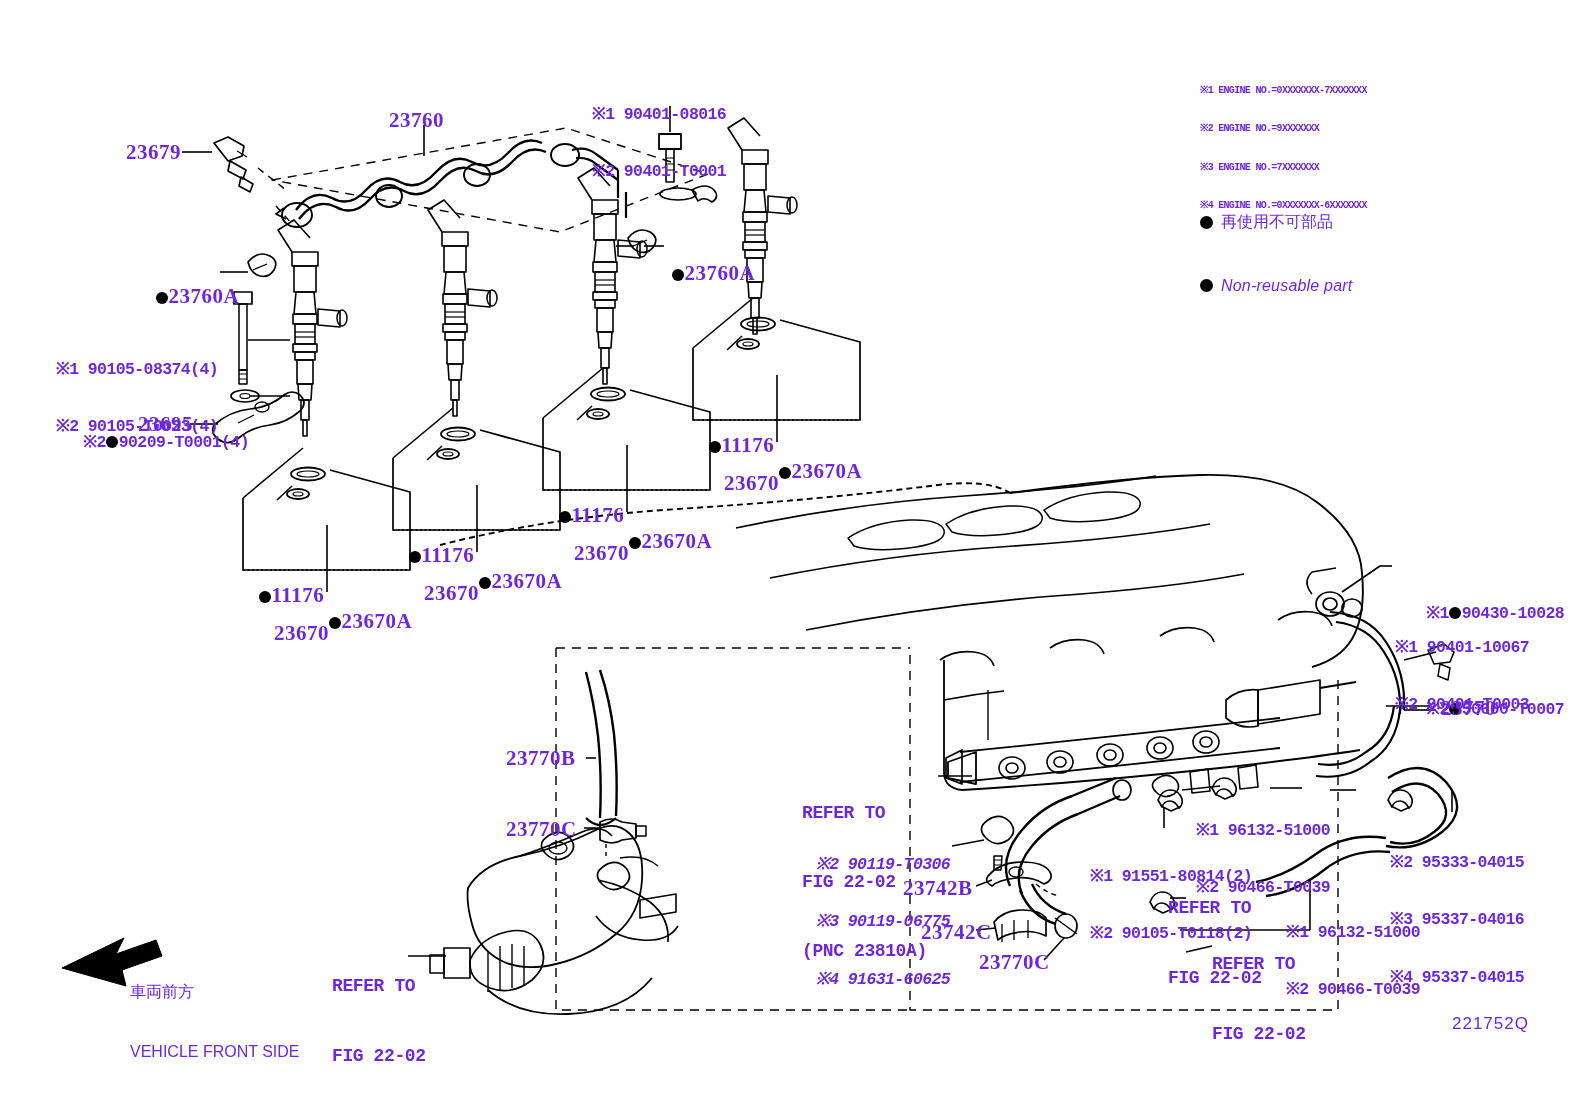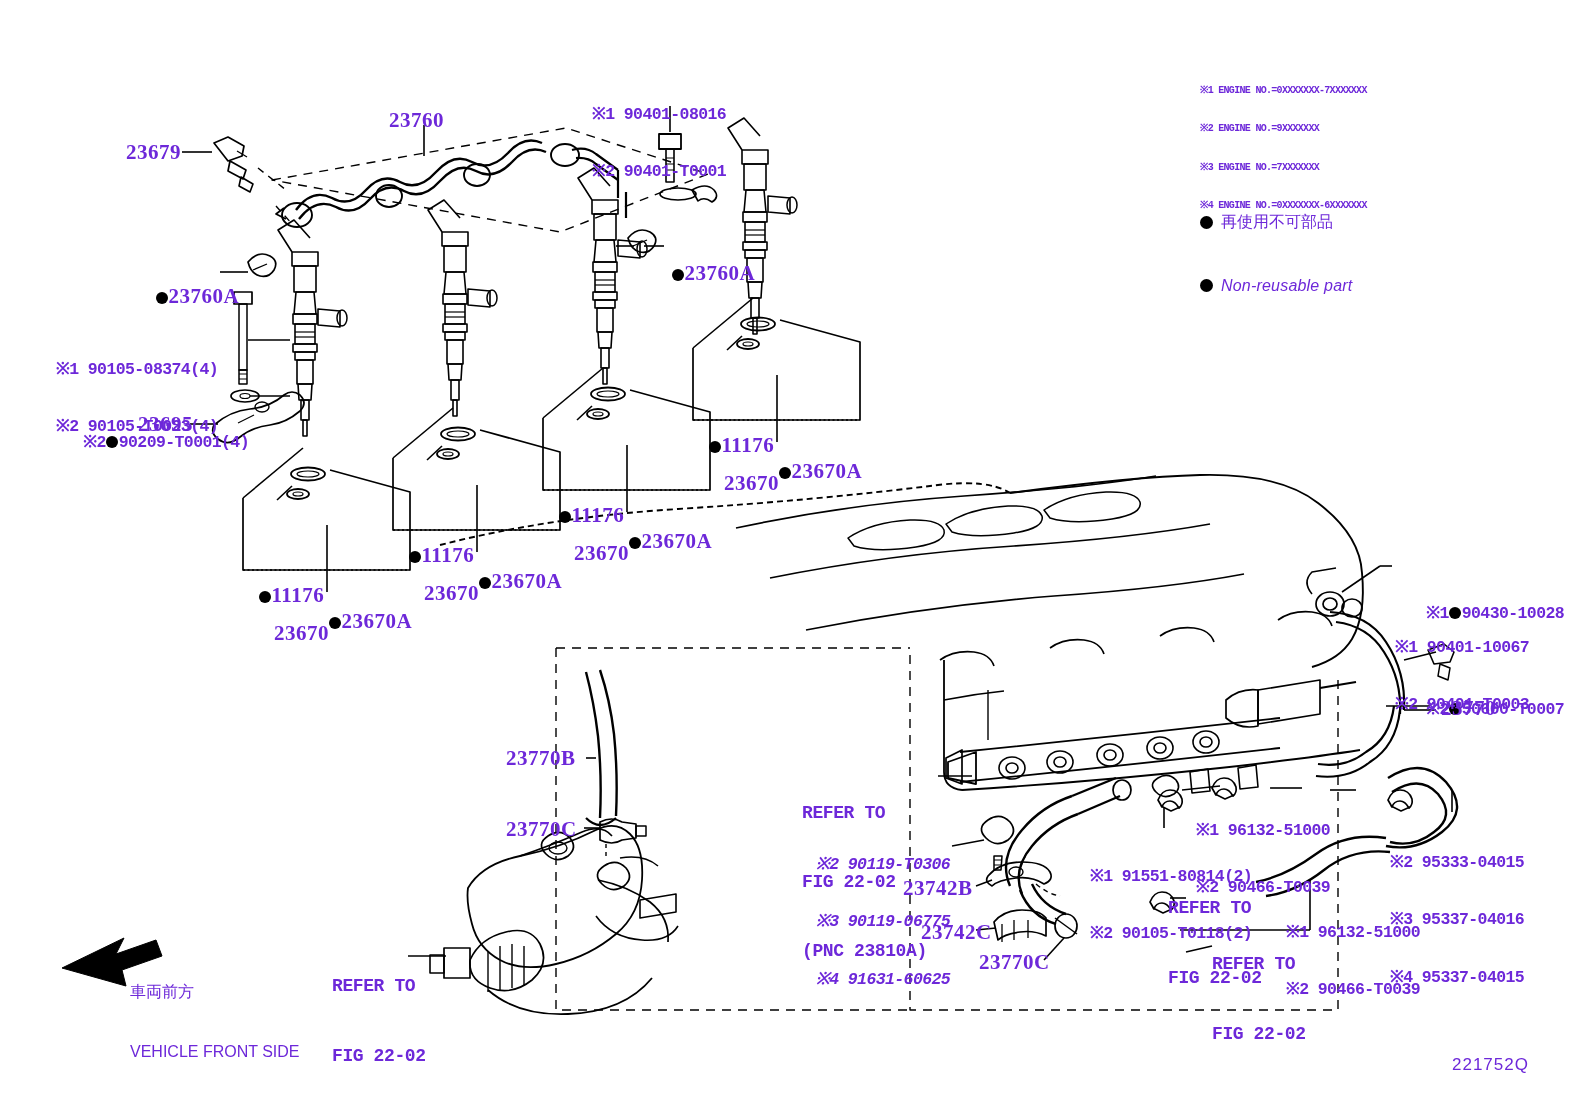--- a/index.html
+++ b/index.html
@@ -12,21 +12,21 @@
   .mono{font-family:"Liberation Mono",monospace;font-weight:700;letter-spacing:-0.4px;}
   .pn{font-family:"Liberation Serif",serif;font-weight:700;font-size:21px;letter-spacing:0.5px;}
   .note{font-family:"Liberation Mono",monospace;font-weight:700;font-size:16.5px;letter-spacing:-0.6px;}
   .legend{font-family:"Liberation Sans",sans-serif;font-size:16px;letter-spacing:0.2px;}
   .legend-jp{font-family:"DejaVu Sans",sans-serif;font-size:16px;}
   .refer{font-family:"Liberation Mono",monospace;font-weight:700;font-size:18px;letter-spacing:-0.4px;}
   .dot{display:inline-block;width:12px;height:12px;border-radius:50%;background:#000;
        vertical-align:-1px;margin-right:1px;}
   .dotbig{display:inline-block;width:13px;height:13px;border-radius:50%;background:#000;
        vertical-align:-1px;margin-right:4px;}
-  .figid{font-family:"Liberation Sans",sans-serif;font-size:17px;letter-spacing:1px;margin-top:41px;}
+  .figid{font-family:"Liberation Sans",sans-serif;font-size:17px;letter-spacing:1px;}
   .arrowtxt{font-family:"Liberation Sans",sans-serif;font-size:16px;}
 </style>
 </head>
 <body>
 
 <div id="stage">
 
 <svg id="art" viewBox="0 0 1592 1099">
   <defs>
     <g id="injector">

